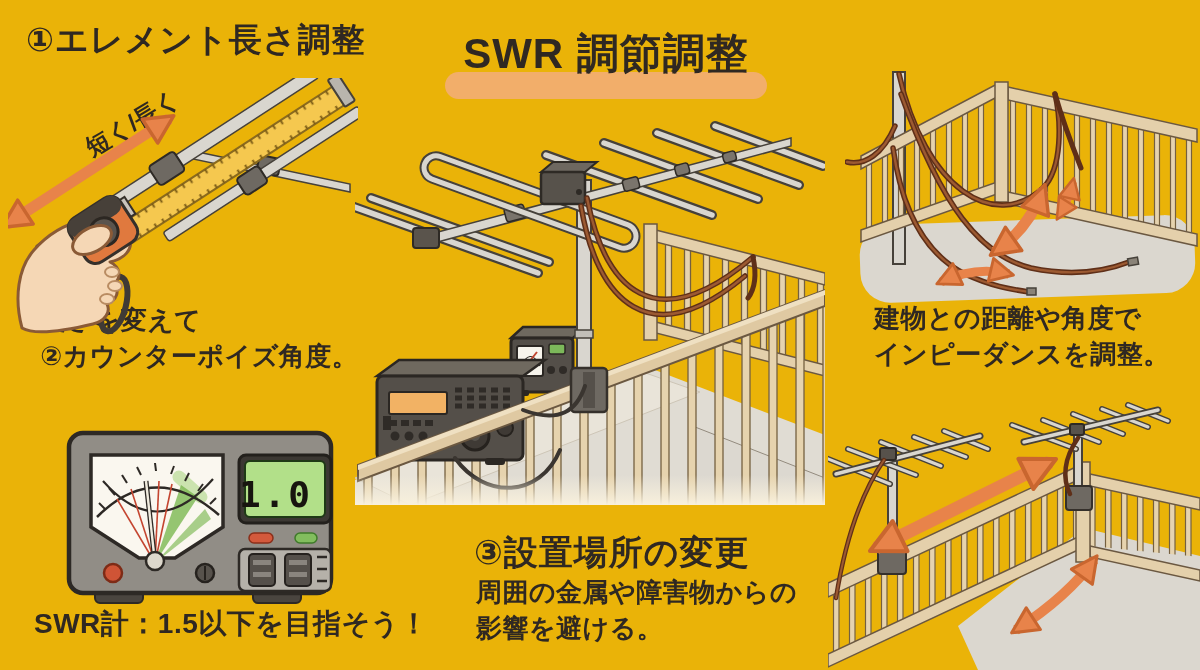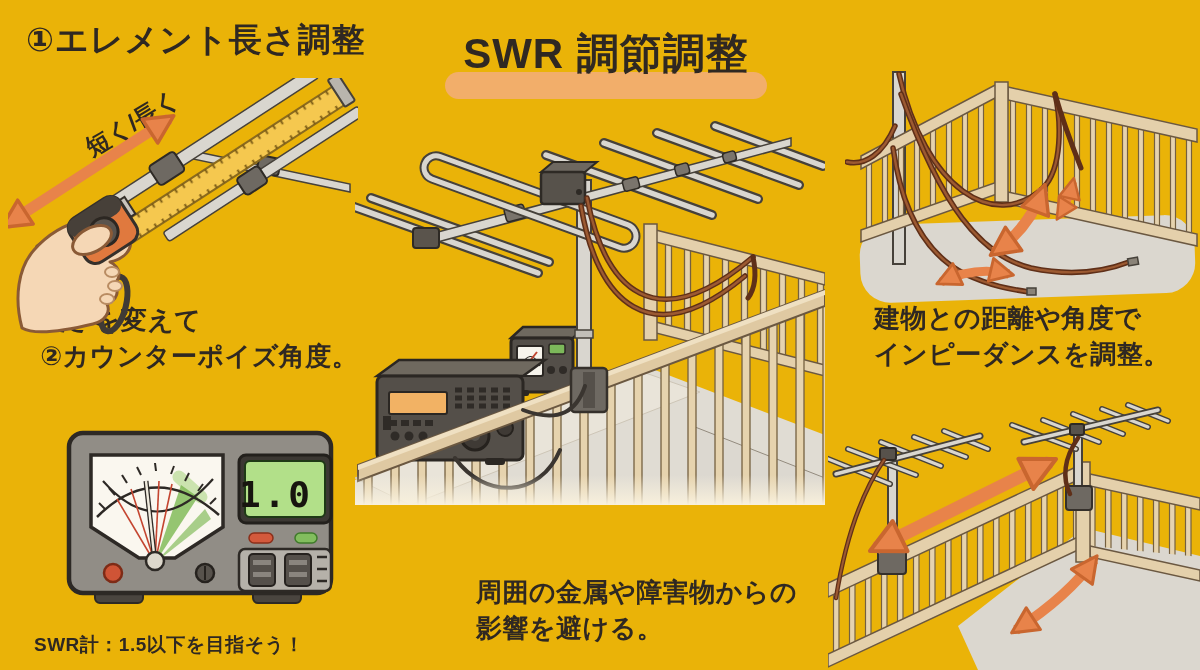--- a/index.html
+++ b/index.html
@@ -13,40 +13,41 @@
   .h-step1{left:26px; top:18px; font-size:33px;}
   .h-step2{left:806px; top:20px; font-size:32px;}
   .h-step3{left:474px; top:530px; font-size:34px;}
   .main-title{position:absolute; left:443px; top:14px; width:326px; text-align:center;margin-top:12px;}
   .main-title .hl{position:absolute; left:2px; right:2px; top:46px; height:27px; background:#f2ae6a; border-radius:14px;}
   .main-title .txt{position:relative; font-size:42px; font-weight:bold; letter-spacing:1px; white-space:nowrap;}
   .caption{position:absolute; font-weight:bold; font-size:26px; line-height:1.4; letter-spacing:0.5px; white-space:nowrap;}
   .c-step1{left:40px; top:302px;}
   .c-step2{left:874px; top:300px;}
   .c-step3{left:476px; top:574px;}
-  .c-swr{left:34px; top:632px; font-size:19px;}
+  .c-swr{left:34px; top:604px; font-size:28px;}
   .arrow-label{position:absolute; left:88px; top:134px; font-weight:bold; font-size:24px;
     transform:rotate(-31deg); transform-origin:left center; white-space:nowrap;}
   svg{position:absolute; display:block;}
   .sc-tl{left:8px;   top:78px;}
   .sc-c {left:355px; top:80px;}
   .sc-tr{left:845px; top:70px;}
   .sc-br{left:828px; top:398px;}
   .sc-meter{left:55px; top:415px;}
 </style>
 </head>
 <body>
 
 <div class="canvas">
 
   <div class="heading h-step1">①エレメント長さ調整</div>
   <div class="main-title">
     <span class="hl"></span>
     <span class="txt">SWR 調節調整</span>
   </div>
+  <div class="heading h-step3">③設置場所の変更</div>
 
   <div class="caption c-step1">
     <div>長さを変えて</div>
     <div>②カウンターポイズ角度。</div>
   </div>
   <div class="caption c-step2">
     <div>建物との距離や角度で</div>
     <div>インピーダンスを調整。</div>
   </div>
   <div class="caption c-step3">

